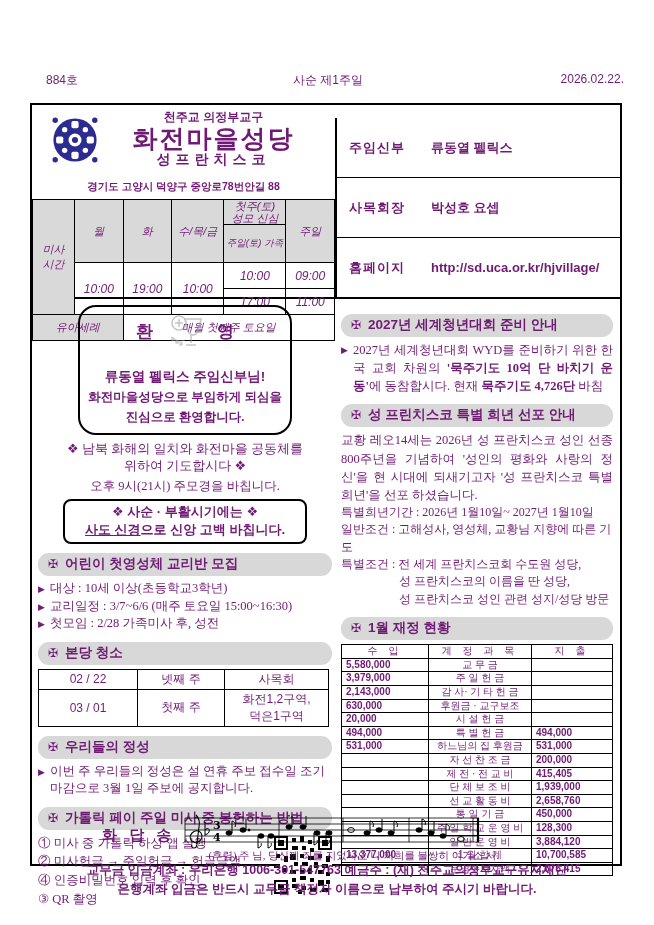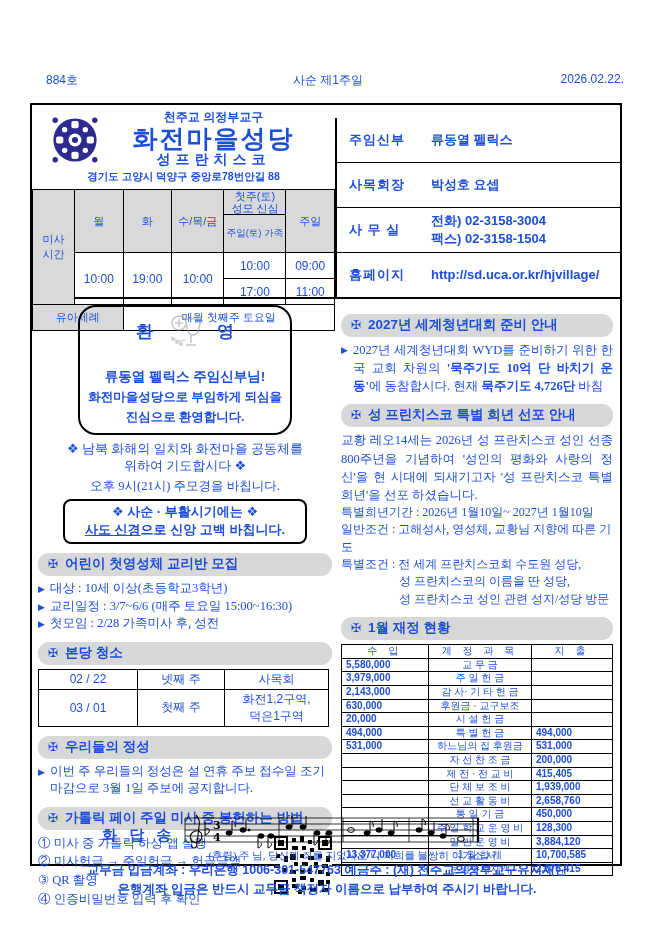--- a/index.html
+++ b/index.html
@@ -1,16 +1,16 @@
 <!DOCTYPE html>
 <html><head>
 <meta charset="utf-8">
 <style>
   html,body{margin:0;padding:0;background:#fff;}
-  .sheet{position:relative;width:654px;height:925px;background:#fff;color:#1d4ed8;
+  .sheet{position:relative;width:654px;height:925px;background:#fff;color:#701a75;
          font-family:"Liberation Sans","DejaVu Sans",sans-serif;overflow:hidden;}
   
   .meta-row{position:absolute;top:72px;left:32px;right:30px;height:16px;font-size:12px;}
   .meta-left{position:absolute;left:14px;top:0;}
   .meta-center{position:absolute;left:0;right:0;text-align:center;top:0;}
   .meta-right{position:absolute;right:0;top:0;}
   
   .box{position:absolute;left:30px;top:103px;width:592px;height:763px;border:2px solid #000;
        box-sizing:border-box;display:flex;flex-direction:column;}
   
@@ -21,24 +21,24 @@
             padding-left:12px;font-size:13px;font-weight:700;}
   .info-row:last-child{border-bottom:none;}
   .info-label{width:66px;letter-spacing:1px;}
   .info-value{margin-left:16px;line-height:1.35;}
   .brand{display:flex;align-items:center;padding:0 10px 0 16px;}
   .logo{flex-shrink:0;}
   .brand-text{flex:1;text-align:center;line-height:1.12;}
   .diocese{font-size:12px;font-weight:700;}
   .church-name{font-size:25px;font-weight:700;letter-spacing:2px;}
   .patron{font-size:14px;font-weight:700;letter-spacing:5px;}
-  .address{text-align:center;font-size:10.5px;font-weight:700;margin-top:2px;}
+  .address{text-align:center;font-size:10.5px;font-weight:700;margin-top:12px;}
   
   .mass{border-collapse:collapse;margin:5px auto 0;font-size:11px;text-align:center;}
-  .mass td{border:1px solid #000;padding:1px 2px;}
+  .mass td{border:1px solid #000;padding:1px 2px;font-style:italic;}
   .gray{background:#d9d9d9;}
   .mass .lbl{width:38px;font-weight:400;}
   .mass .c-mon{width:44px;}.mass .c-tue{width:44px;}.mass .c-wed{width:48px;}
   .mass .c-sat{width:62px;padding:0;}.mass .c-sun{width:44px;}
   .sat-top{padding:0 2px;line-height:1.1;}
   .sat-bot{border-top:1px solid #000;font-size:9.5px;padding:12px 1px;}
   .time{height:26px;font-size:12px;}
   .baptism{height:26px;}
   
   .body{flex:1;display:flex;padding:6px 2px 50px 2px;box-sizing:border-box;}
@@ -177,27 +177,20 @@
       <div class="hdr-right">
         <div class="info-row">
           <span class="info-label">주임신부</span>
           <span class="info-value">류동열 펠릭스</span>
         </div>
         <div class="info-row">
           <span class="info-label">사목회장</span>
           <span class="info-value">박성호 요셉</span>
         </div>
         <div class="info-row">
-          <span class="info-label">사 무 실</span>
-          <span class="info-value">
-            <div>전화)   02-3158-3004</div>
-            <div>팩스)   02-3158-1504</div>
-          </span>
-        </div>
-        <div class="info-row">
           <span class="info-label">홈페이지</span>
           <span class="info-value">http://sd.uca.or.kr/hjvillage/</span>
         </div>
       </div>
     </div>
 
     <div class="body">
 
       <div class="col-l">
 
@@ -294,23 +287,23 @@
           <span class="cross">✠</span>
           <span>가톨릭 페이 주일 미사 중 봉헌하는 방법</span>
         </div>
         <div class="paysec">
           <div class="steps">
 
               <div>① 미사 중 가톨릭 하상 앱 실행</div>
 
               <div>② 미사헌금 → 주일헌금 → 헌금금액</div>
 
+              <div>④ 인증비밀번호 입력 후 확인</div>
+
               <div>③ QR 촬영</div>
-
-              <div>④ 인증비밀번호 입력 후 확인</div>
             </div>
           <span class="qr">
             <svg width="58" height="58" viewBox="0 0 29 29" shape-rendering="crispEdges">
               <rect width="29" height="29" fill="#fff"></rect>
               <g fill="#000">
                 <rect x="0" y="0" width="7" height="7"></rect>
                   <rect x="22" y="0" width="7" height="7"></rect>
                   <rect x="0" y="22" width="7" height="7"></rect>
                 <rect x="1" y="1" width="5" height="5" fill="#fff"></rect>
                   <rect x="23" y="1" width="5" height="5" fill="#fff"></rect>

